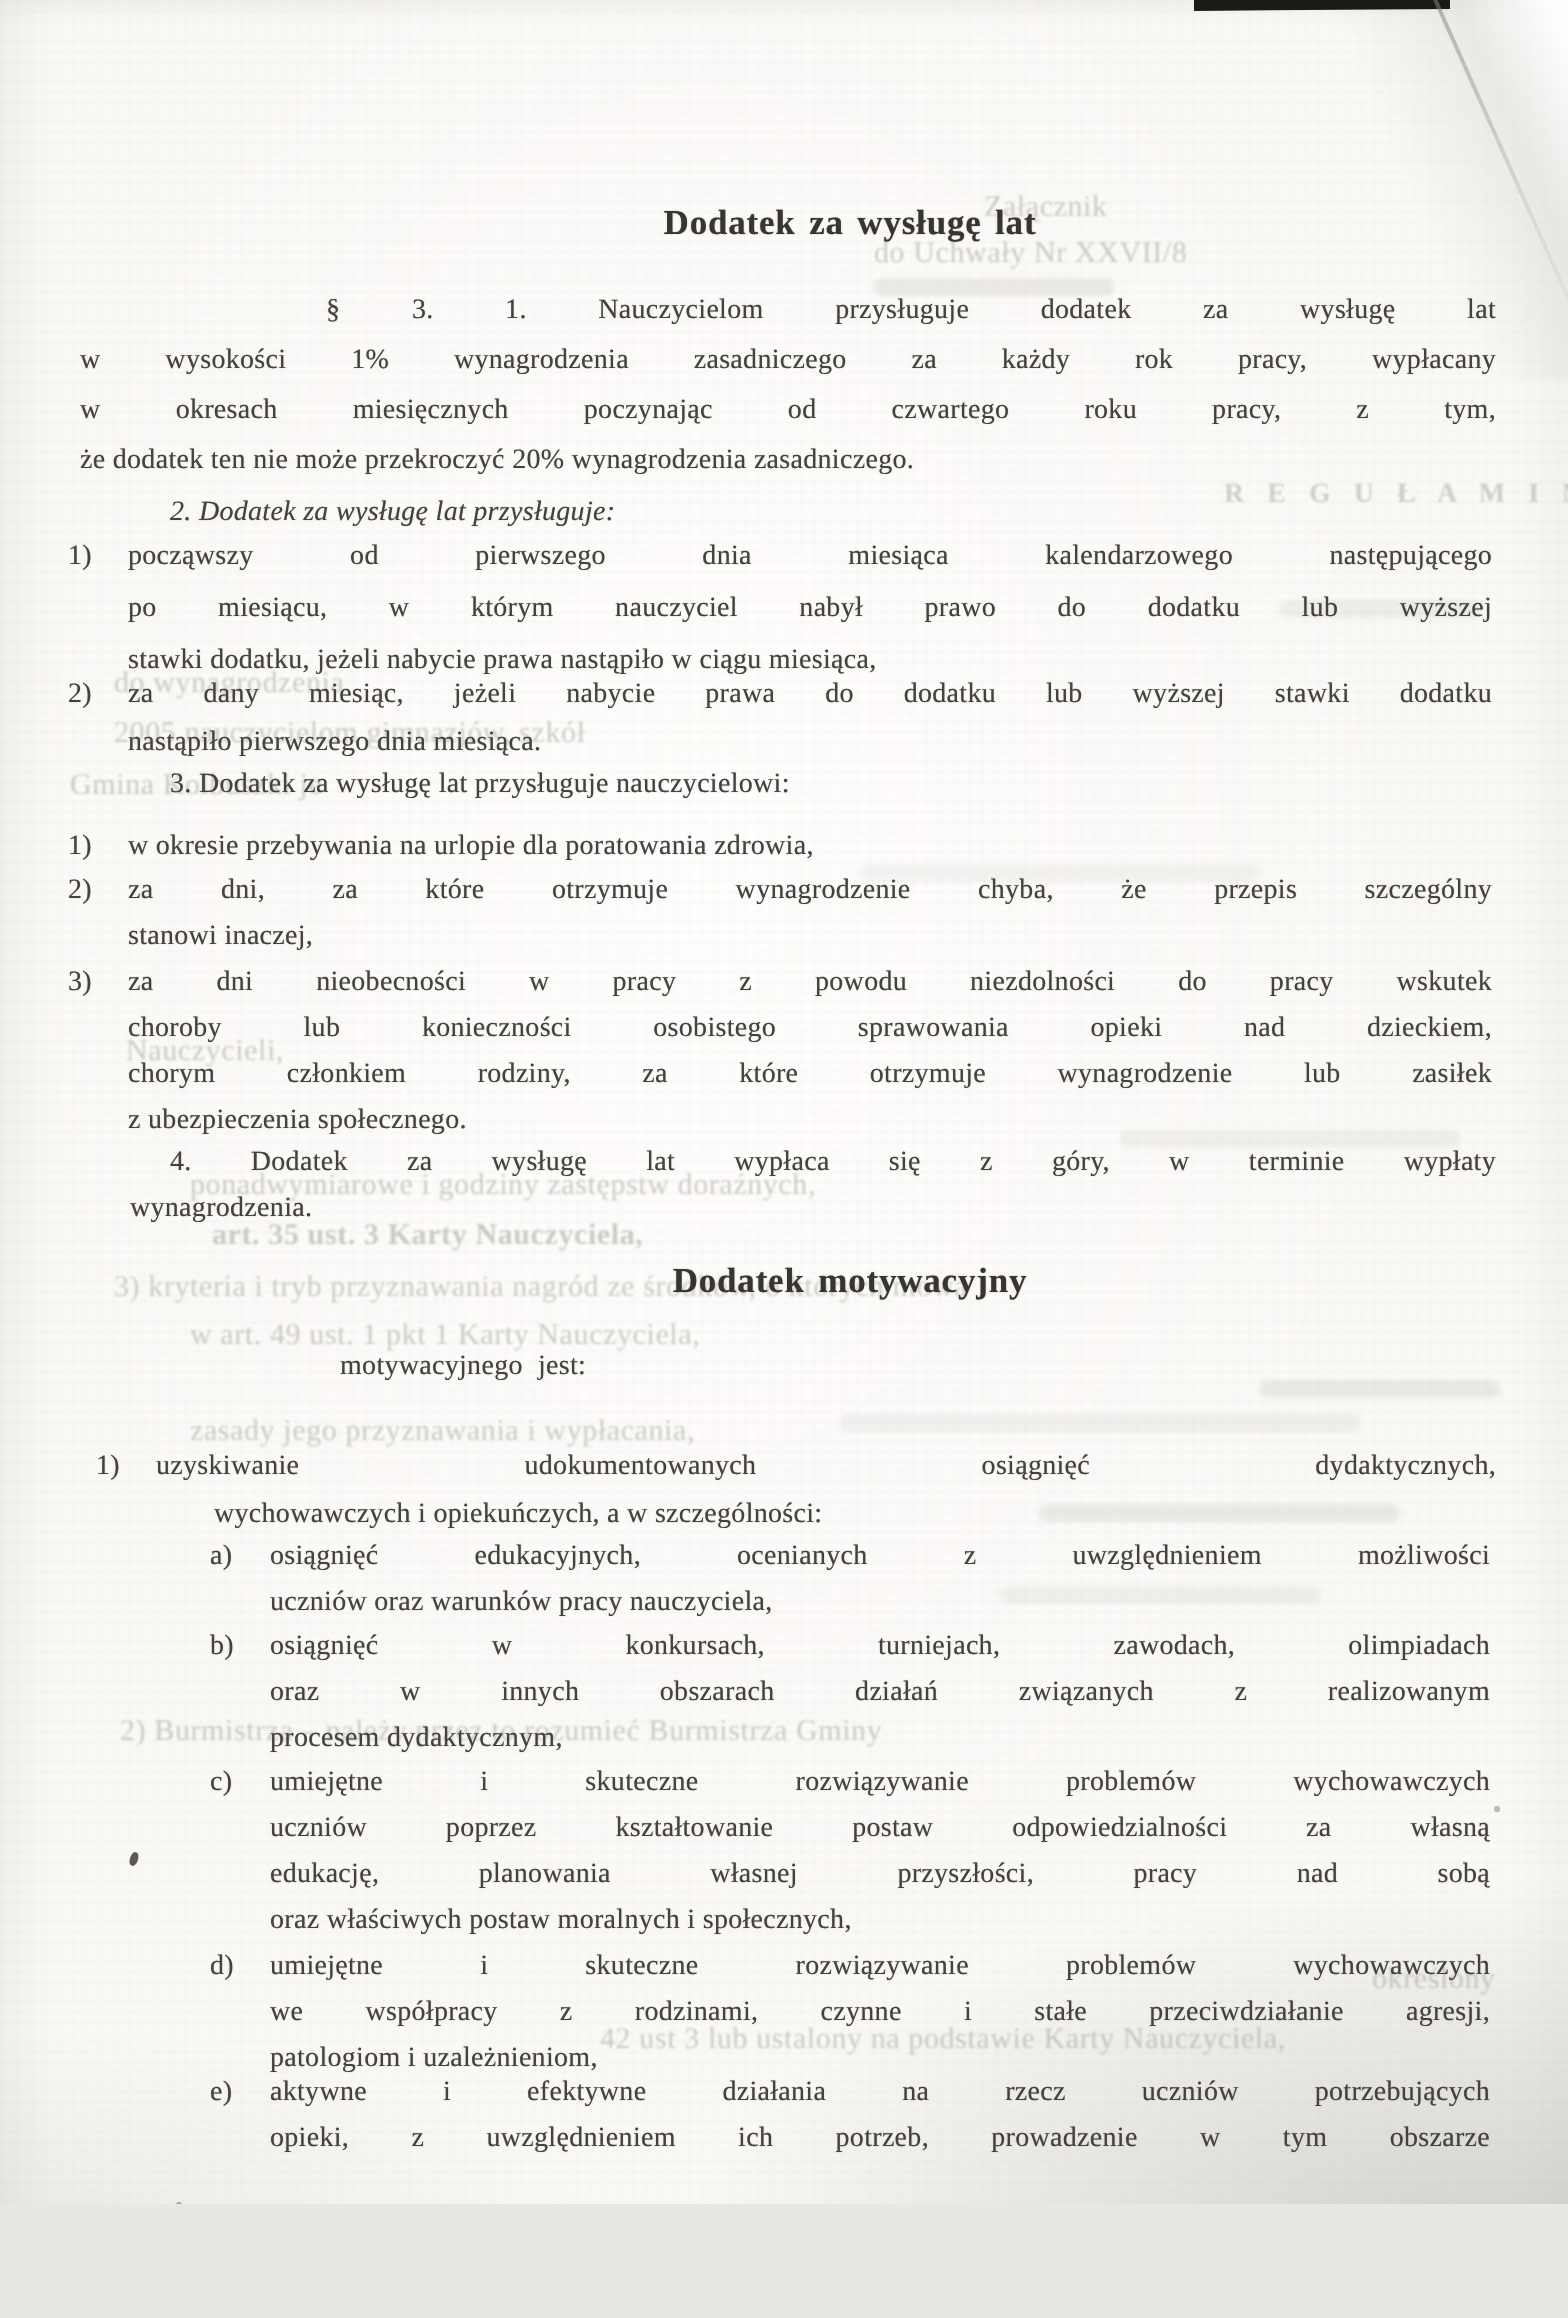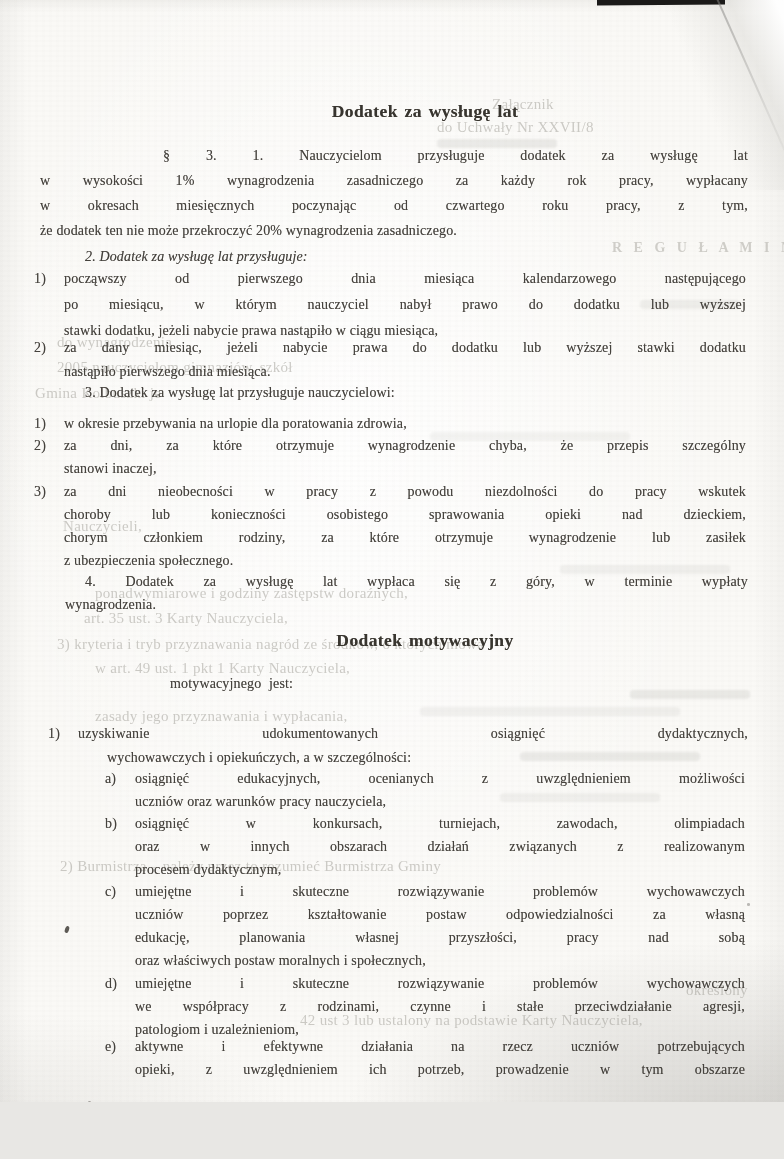--- a/index.html
+++ b/index.html
@@ -81,21 +81,21 @@
   <div class="smudge" style="left:500px;top:793px;width:160px;opacity:.7;"></div>
 
   <div class="ghost" style="left:492px;top:96px;">Załącznik</div>
   <div class="ghost" style="left:437px;top:119px;">do Uchwały Nr XXVII/8</div>
   <div class="ghost caps" style="left:612px;top:240px;">R E G U Ł A M I N</div>
   <div class="ghost" style="left:57px;top:334px;">do wynagrodzenia</div>
   <div class="ghost" style="left:57px;top:359px;">2005 nauczycielom gimnazjów, szkół</div>
   <div class="ghost" style="left:35px;top:385px;">Gmina Kolbuszki je</div>
   <div class="ghost" style="left:35px;top:518px;margin-left:28px;">Nauczycieli,</div>
   <div class="ghost" style="left:95px;top:585px;">ponadwymiarowe i godziny zastępstw doraźnych,</div>
-  <div class="ghost" style="left:84px;top:610px;">art. 35 ust. 3 Karty Nauczyciela,</div>
+  <div class="ghost" style="left:106px;top:610px;font-weight:bold;">art. 35 ust. 3 Karty Nauczyciela,</div>
   <div class="ghost" style="left:57px;top:636px;">3) kryteria i tryb przyznawania nagród ze środków, o których mowa</div>
   <div class="ghost" style="left:95px;top:660px;">w art. 49 ust. 1 pkt 1 Karty Nauczyciela,</div>
   <div class="ghost" style="left:95px;top:708px;">zasady jego przyznawania i wypłacania,</div>
   <div class="ghost" style="left:60px;top:858px;">2) Burmistrza – należy przez to rozumieć Burmistrza Gminy</div>
   <div class="ghost" style="left:300px;top:1012px;">42 ust 3 lub ustalony na podstawie Karty Nauczyciela,</div>
   <div class="ghost" style="left:686px;top:982px;">określony</div>
 
   <div class="h1" style="top:101px;">Dodatek za wysługę lat</div>
 
   <div class="blk ind123" style="left:40px;top:143px;width:708px;line-height:25px;">

